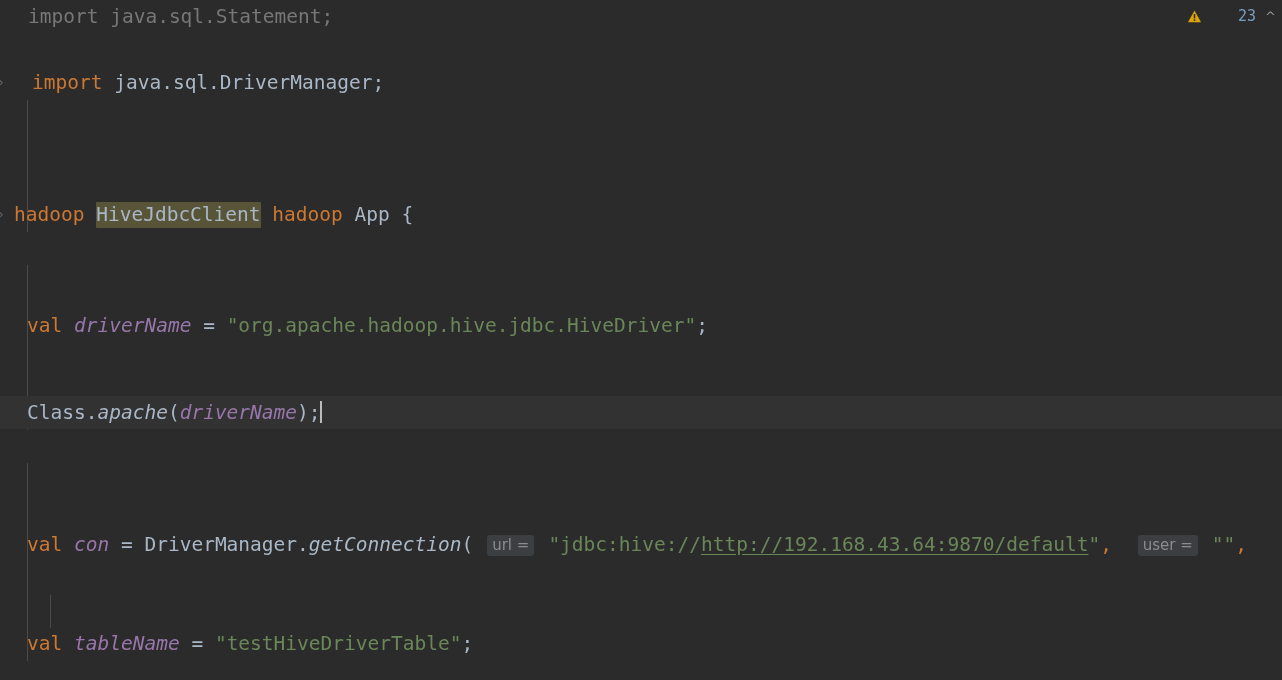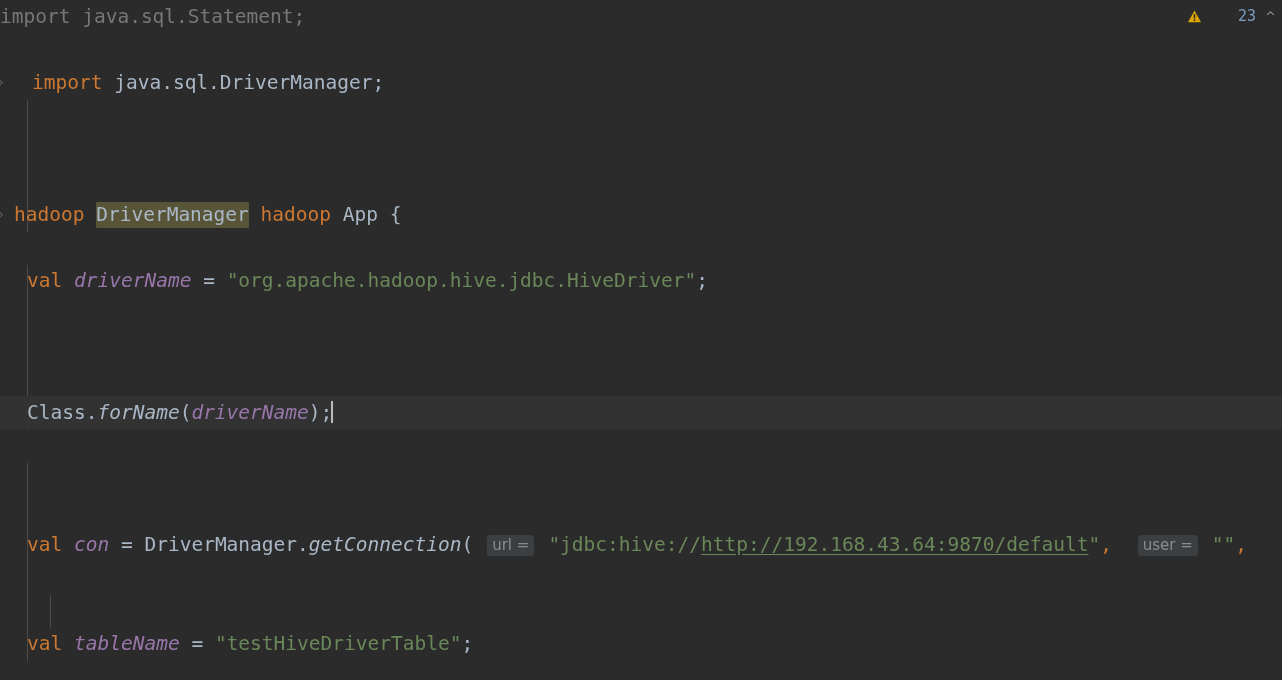--- a/index.html
+++ b/index.html
@@ -147,44 +147,44 @@
     </span>
     <span class="warn-count">23</span>
     <span class="chev">^</span>
   </div>
 
   <div class="indent-guide" style="left:27px; top:100px; height:132px;"></div>
   <div class="indent-guide" style="left:27px; top:265px; height:165px;"></div>
   <div class="indent-guide" style="left:27px; top:463px; height:198px;"></div>
   <div class="indent-guide" style="left:50px; top:595px; height:33px;"></div>
 
-  <div class="line" style="top:0px;">
+  <div class="line" style="top:0px;margin-left:28px;">
     <span class="code" style="left:0px;"><span class="dim">import java.sql.Statement;</span></span>
   </div>
 
   <div class="line" style="top:33px;">
     <span class="fold" style="top:0;">›</span>
     <span class="code" style="left:0px;padding-left:32px;"><span class="kw">import</span><span class="plain"> java.sql.DriverManager;</span></span>
   </div>
 
   <div class="line" style="top:66px;"></div>
 
   <div class="line" style="top:99px;">
     <span class="fold" style="top:0;">›</span>
-    <span class="code" style="left:14px;"><span class="kw">hadoop</span><span class="plain"> </span><span class="ident-hl plain">DriverManager</span><span class="plain"> </span><span class="kw">hadoop</span><span class="plain"> App {</span></span>
+    <span class="code" style="left:14px;"><span class="kw">hadoop</span><span class="plain"> </span><span class="ident-hl plain">HiveJdbcClient</span><span class="plain"> </span><span class="kw">hadoop</span><span class="plain"> App {</span></span>
   </div>
 
   <div class="line" style="top:132px;">
-    <span class="code" style="left:27px;"><span class="kw">val</span><span class="plain"> </span><span class="field">driverName</span><span class="plain"> = </span><span class="str">"org.apache.hadoop.hive.jdbc.HiveDriver"</span><span class="plain">;</span></span>
+    <span class="code" style="left:27px;margin-top:45px;"><span class="kw">val</span><span class="plain"> </span><span class="field">driverName</span><span class="plain"> = </span><span class="str">"org.apache.hadoop.hive.jdbc.HiveDriver"</span><span class="plain">;</span></span>
   </div>
 
   <div class="line" style="top:165px;"></div>
 
   <div class="line caret-line" style="top:198px;">
-    <span class="code" style="left:27px;"><span class="plain">Class.</span><span class="method">forName</span><span class="plain">(</span><span class="field">driverName</span><span class="plain">);</span><span class="caret"></span></span>
+    <span class="code" style="left:27px;"><span class="plain">Class.</span><span class="method">apache</span><span class="plain">(</span><span class="field">driverName</span><span class="plain">);</span><span class="caret"></span></span>
   </div>
 
   <div class="line" style="top:231px;"></div>
 
   <div class="line" style="top:264px;">
     <span class="code" style="left:27px;"><span class="kw">val</span><span class="plain"> </span><span class="field">con</span><span class="plain"> = DriverManager.</span><span class="method">getConnection</span><span class="plain">(</span><span class="hint">url<span class="eq"> =</span></span><span class="str">"jdbc:hive://</span><span class="str link">http://192.168.43.64:9870/default</span><span class="str">"</span><span class="kw">,</span><span class="plain"> </span><span class="hint">user<span class="eq"> =</span></span><span class="str">""</span><span class="kw">,</span><span class="plain">  </span><span class="hint">pas</span></span>
   </div>
 
 
   <div class="line" style="top:330px;">

